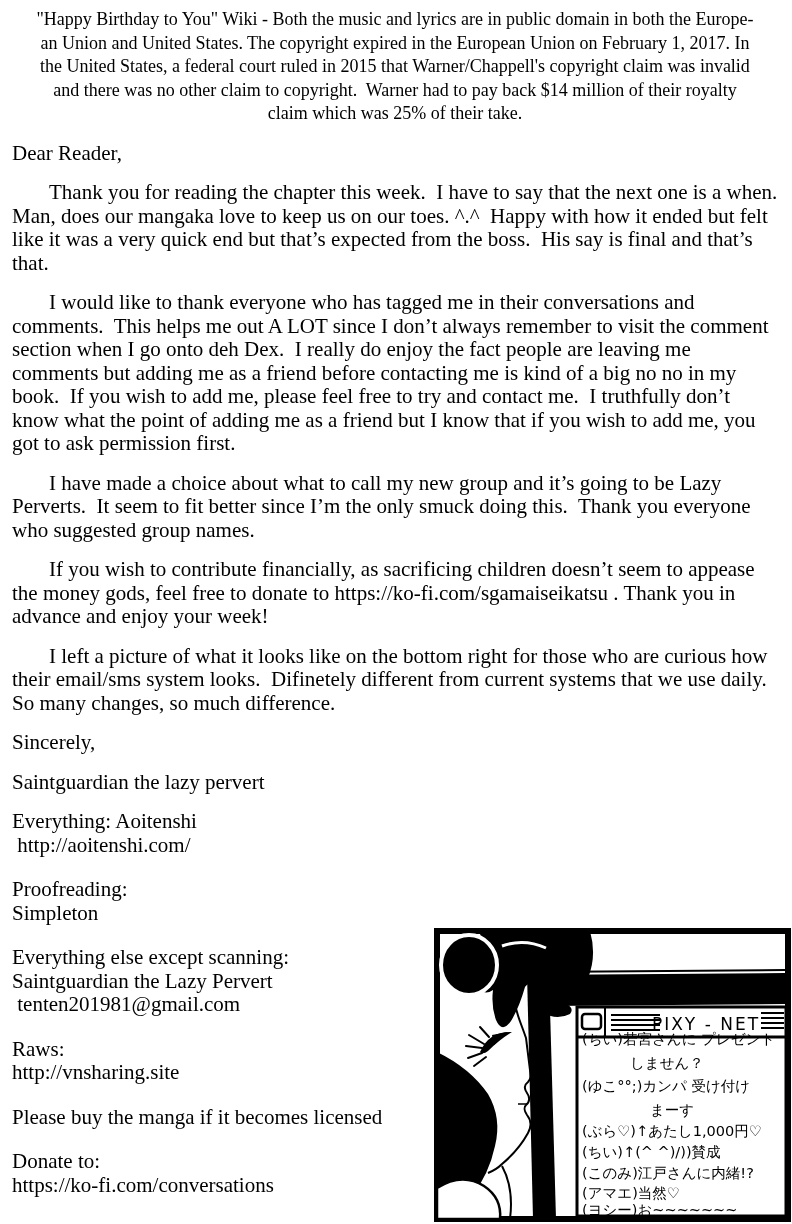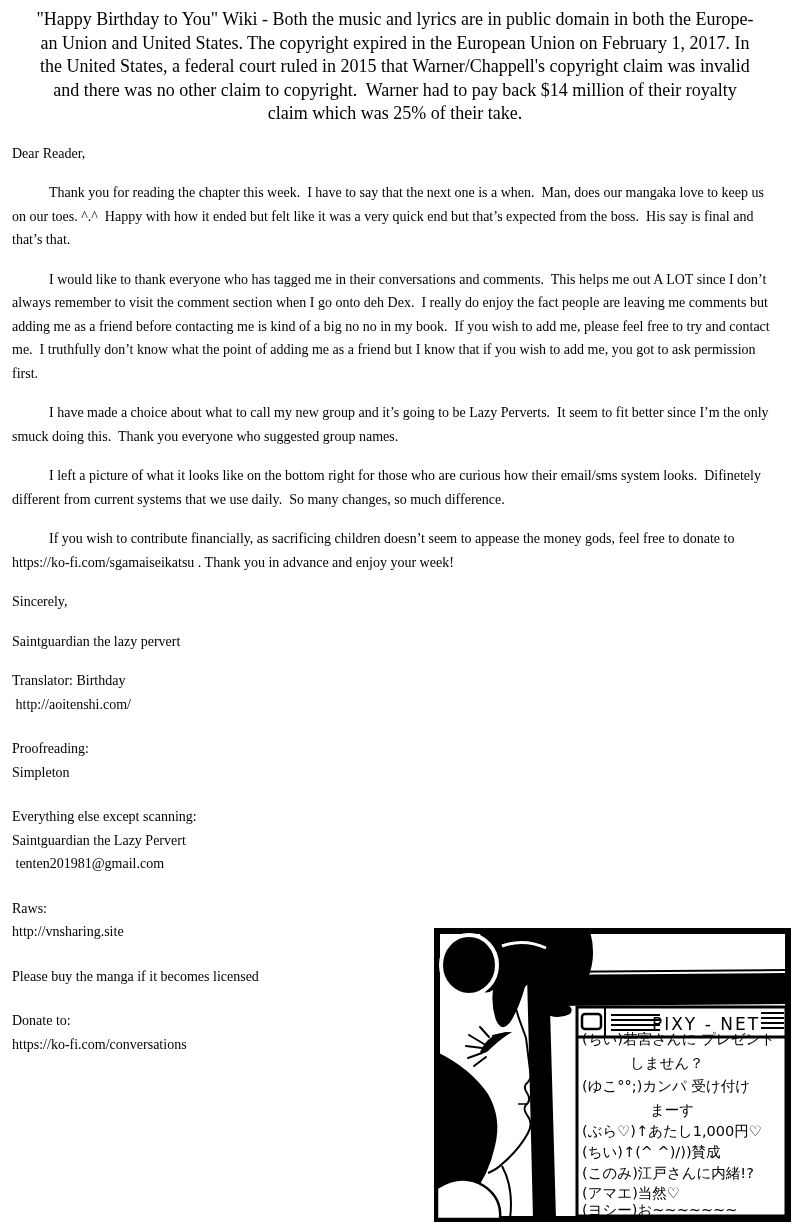--- a/index.html
+++ b/index.html
@@ -7,21 +7,21 @@
     width: 792px; height: 1224px;
     background: #ffffff;
     position: relative;
     overflow: hidden;
     font-family: "Liberation Serif", serif;
     color: #000;
   }
   .page { padding: 8px 14px 0 12px; }
   .hdr { text-align: center; font-size: 18px; line-height: 23.5px; margin-bottom: 16px; }
   .hdr div { white-space: pre; }
-  .para, .line-block { font-size: 14px; line-height: 23.5px; }
+  .para, .line-block { font-size: 21px; line-height: 23.5px; }
   p.para { margin: 0 0 16px 0; white-space: pre-wrap; }
   p.para.indent { text-indent: 37px; }
   .line-block { margin: 0 0 21px 0; }
   .line-block div { white-space: pre; }
   .manga-panel {
     position: absolute;
     left: 434px; top: 928px;
     width: 357px; height: 294px;
   }
   .chat-text { font-family: "DejaVu Sans", sans-serif; font-size: 14.5px; fill: #000; }
@@ -38,28 +38,28 @@
     <div>the United States, a federal court ruled in 2015 that Warner/Chappell's copyright claim was invalid</div>
     <div>and there was no other claim to copyright.  Warner had to pay back $14 million of their royalty</div>
     <div>claim which was 25% of their take.</div>
   </div>
 
   <p class="para">Dear Reader,</p>
 
   <p class="para indent">Thank you for reading the chapter this week.  I have to say that the next one is a when.  Man, does our mangaka love to keep us on our toes. ^.^  Happy with how it ended but felt like it was a very quick end but that’s expected from the boss.  His say is final and that’s that.</p>
   <p class="para indent">I would like to thank everyone who has tagged me in their conversations and comments.  This helps me out A LOT since I don’t always remember to visit the comment section when I go onto deh Dex.  I really do enjoy the fact people are leaving me comments but adding me as a friend before contacting me is kind of a big no no in my book.  If you wish to add me, please feel free to try and contact me.  I truthfully don’t know what the point of adding me as a friend but I know that if you wish to add me, you got to ask permission first.</p>
   <p class="para indent">I have made a choice about what to call my new group and it’s going to be Lazy Perverts.  It seem to fit better since I’m the only smuck doing this.  Thank you everyone who suggested group names.</p>
+  <p class="para indent">If you wish to contribute financially, as sacrificing children doesn’t seem to appease the money gods, feel free to donate to https://ko-fi.com/sgamaiseikatsu . Thank you in advance and enjoy your week!</p>
   <p class="para indent">I left a picture of what it looks like on the bottom right for those who are curious how their email/sms system looks.  Difinetely different from current systems that we use daily.  So many changes, so much difference.</p>
-  <p class="para indent">If you wish to contribute financially, as sacrificing children doesn’t seem to appease the money gods, feel free to donate to https://ko-fi.com/sgamaiseikatsu . Thank you in advance and enjoy your week!</p>
 
   <p class="para">Sincerely,</p>
   <p class="para">Saintguardian the lazy pervert</p>
 
   <div class="line-block">
-    <div>Translator: Birthday</div>
+    <div>Everything: Aoitenshi</div>
     <div> http://aoitenshi.com/</div>
   </div>
 
   <div class="line-block">
     <div>Proofreading:</div>
     <div>Simpleton</div>
   </div>
 
   <div class="line-block">
     <div>Everything else except scanning:</div>

